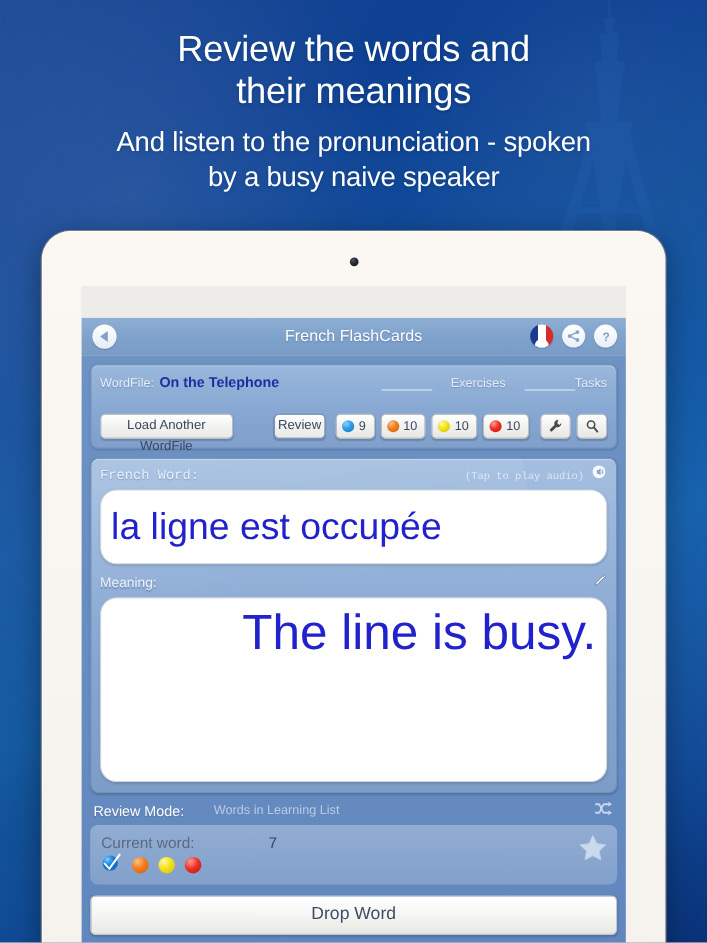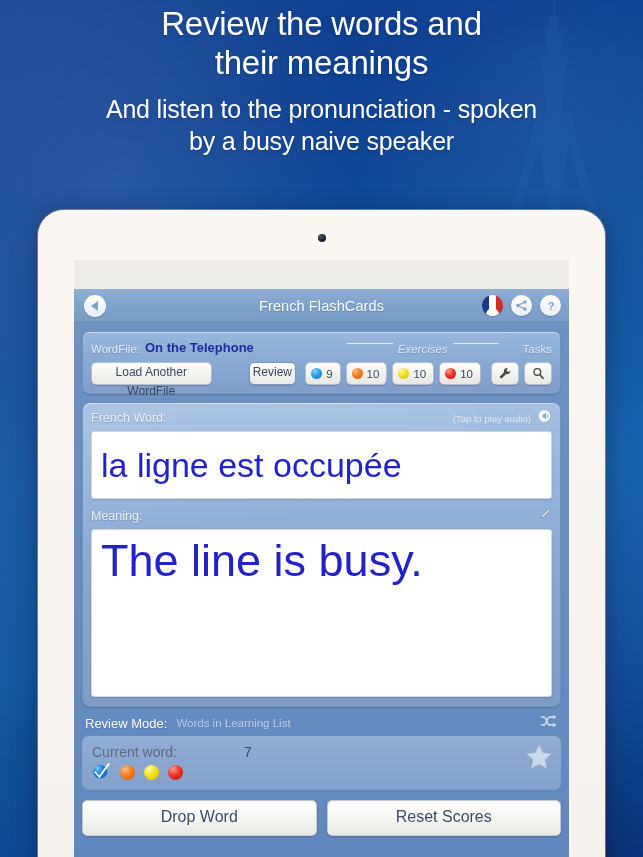--- a/index.html
+++ b/index.html
@@ -41,21 +41,21 @@
   }
 
   
   #headline {
     position: absolute; left: 0; top: 0; width: 643px;
     text-align: center; color: #ffffff;
     text-shadow: 0 1px 3px rgba(0,0,0,0.18);
   }
   #headline .h1 {
     font-size: 33px; line-height: 39px; font-weight: 400;
-    padding-top: 4px; letter-spacing: -0.2px;
+    padding-top: 24px; letter-spacing: -0.2px;
   }
   #headline .h2 {
     font-size: 25px; line-height: 32px; font-weight: 400;
     padding-top: 11px; letter-spacing: -0.2px;
   }
 
   
   #tablet {
     position: absolute;
     left: 38px; top: 210px;
@@ -134,26 +134,26 @@
   #wordfile {
     background: linear-gradient(180deg,#9ab7dc 0%, #87a8d2 55%, #809fcb 100%);
     border: 1px solid #7291bb; border-radius: 7px;
     box-shadow: inset 0 1px 0 rgba(255,255,255,0.40), 0 1px 2px rgba(0,0,0,0.16);
     padding: 6px 8px 8px 8px;
   }
   .wf-row1 { display:flex; align-items:flex-end; height:17px; }
   .wf-label { font-size: 11.5px; color:#e7eef8; text-shadow:0 1px 1px rgba(60,90,130,0.4); }
   .wf-value { font-size: 13px; color:#1c2f9e; font-weight: bold; margin-left:5px; }
   .wf-ex-wrap { margin-left:auto; display:flex; align-items:center; gap:0; }
-  .wf-exercises-hdr { display:flex; align-items:flex-start; gap:5px;font-style:italic; }
+  .wf-exercises-hdr { display:flex; align-items:flex-end; gap:17px; }
   .hr-line { width: 46px; height:1px; background: rgba(255,255,255,0.72); }
   .wf-grp-label { font-size: 11.5px; color:#e3ebf7; text-shadow:0 1px 1px rgba(60,90,130,0.35); }
-  .wf-tasks-hdr { margin-left: 24px; }
-
-  .wf-row2 { display:flex; align-items:center; margin-top: 7px; gap: 0; }
+  .wf-tasks-hdr { }
+
+  .wf-row2 { display:flex; align-items:center; margin-top: 21px; gap: 0; }
   .btn-light {
     background: linear-gradient(180deg,#ffffff 0%, #f3f3f1 48%, #e9e9e5 100%);
     border: 1px solid #b8bec6; border-radius: 5px;
     box-shadow: 0 1px 1px rgba(0,0,0,0.16), inset 0 1px 0 #ffffff;
     color: #3a4860; text-align:center;
   }
   #load-wordfile { width: 166px; height: 21px; line-height:19px; font-size: 12px; }
   #review-btn { width: 64px; height: 21px; line-height:19px; font-size: 12px; margin-left: 37px;
     border-color:#7f93b5; }
   .score-list { display:flex; gap: 5px; margin-left: 9px; }
@@ -185,41 +185,41 @@
     border: 1px solid #7291bb; border-radius: 8px;
     box-shadow: inset 0 1px 0 rgba(255,255,255,0.42), 0 1px 2px rgba(0,0,0,0.16);
     padding: 7px 8px 9px 8px;
     position: relative; overflow: hidden;
   }
   #card::after {
     content:""; position:absolute; left:-30px; top:-110px; width:420px; height:230px;
     background: linear-gradient(180deg, rgba(255,255,255,0.16), rgba(255,255,255,0));
     transform: rotate(-9deg); pointer-events:none;
   }
-  .card-hdr { display:flex; align-items:center; height: 16px; position:relative; z-index:2; }
+  .card-hdr { display:flex; align-items:center; height: 16px; position:relative; z-index:2;font-family:Liberation Mono, monospace; }
   .card-hdr-label { font-size: 12.5px; color:#eaf1fa; text-shadow:0 1px 1px rgba(60,90,130,0.4); }
   .card-hdr-hint { margin-left:auto; font-size: 9.5px; color:#dde7f4; }
   .spk-icon { margin-left: 6px; display:block; }
   .field-box {
-    margin-top: 5px; background:#ffffff; border:1px solid #cfd6de; border-radius: 3px;
+    margin-top: 5px; background:#ffffff; border:1px solid #cfd6de; border-radius: 15px;
     box-shadow: 0 1px 2px rgba(0,0,0,0.13);
-    position:relative; z-index:2;
+    position:relative; z-index:2;text-align:right;
   }
   #french-box { height: 66px; display:flex; align-items:center; padding: 0 9px; }
   #french-text { font-size: 34px; color:#2222cc; line-height:1; white-space:nowrap; }
   .card-hdr2 { display:flex; align-items:center; height: 16px; margin-top: 9px; position:relative; z-index:2; }
   #meaning-box { height: 160px; padding: 6px 9px 0 9px; }
   #meaning-text { font-size: 45px; color:#2222cc; line-height: 1.12; }
   .pencil { margin-left:auto; display:block; }
 
   
   #review-mode { margin: 7px 8px 0 8px; }
   .rm-hdr { display:flex; align-items:center; height: 18px; padding: 0 3px; }
   .rm-label { font-size: 13px; color:#ffffff; text-shadow:0 1px 1px rgba(40,70,110,0.4); }
-  .rm-value { font-size: 11.5px; color:#b9cae4; margin-left: 9px; }
+  .rm-value { font-size: 11.5px; color:#b9cae4; margin-left: 27px; }
   .shuffle { margin-left:auto; display:block; }
   #stats-box {
     margin-top: 4px;
     background: linear-gradient(180deg, rgba(255,255,255,0.30) 0%, rgba(255,255,255,0.20) 100%);
     border-radius: 7px;
     padding: 6px 10px 8px 10px;
     position: relative;
   }
   .stat-row { display:flex; align-items:center; height: 20px; }
   .stat-key { font-size: 14px; color:#5a6a82; width: 152px; }
@@ -430,19 +430,18 @@
             <span class="star">
               <svg width="26" height="25" viewBox="0 0 26 25">
                 <path d="M13 1.4 l3.6 7.5 8.2 1.1 -6 5.7 1.5 8.1 -7.3 -3.9 -7.3 3.9 1.5 -8.1 -6 -5.7 8.2 -1.1 z" fill="#cbd9ec" stroke="#bdccE2" stroke-width="0.8"></path>
               </svg>
             </span>
           </div>
         </div>
 
         <div id="bottom-btns">
           <div class="big-btn">Drop Word</div>
-          <div class="big-btn">Reset Scores</div>
         </div>
 
       </div>
     </div>
   </div>
 </div>
 
 </body></html>

